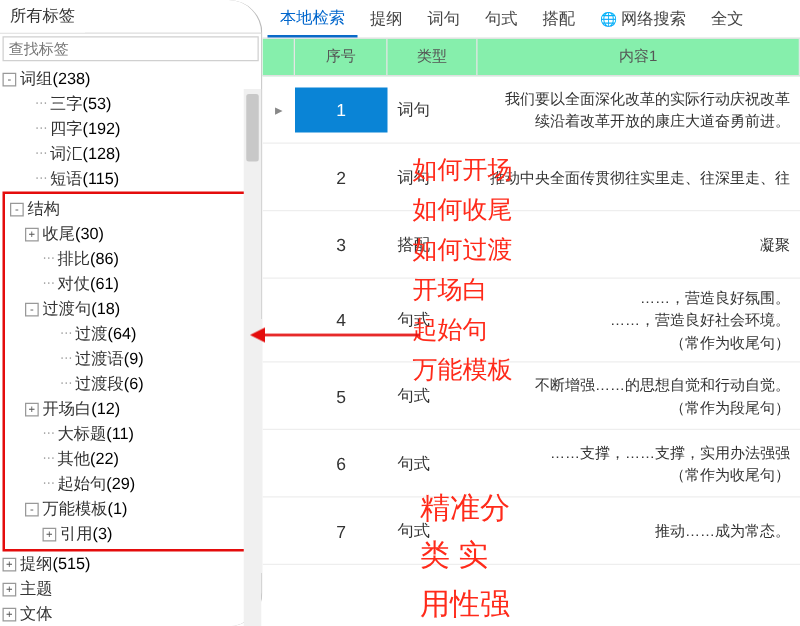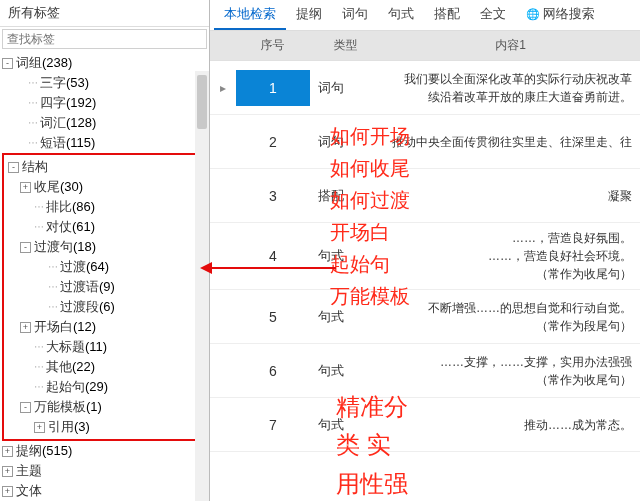--- a/index.html
+++ b/index.html
@@ -1,39 +1,39 @@
 <!DOCTYPE html>
 <html><head>
 <meta charset="utf-8">
 <style>
 * { box-sizing: border-box; margin: 0; padding: 0; }
 body { font-family: "Microsoft YaHei", SimSun, sans-serif; font-size: 12px; color: #333; background: #fff; width: 640px; height: 501px; overflow: hidden; display: flex; }
-.sidebar { width: 210px; border-right: 1px solid #bbb; display: flex; flex-direction: column; background: #fff; }
+.sidebar { width: 210px; border-right: 1px solid #bbb; display: flex; flex-direction: column; background: #fff; border-radius: 27px; }
 .tabs-strip { display: flex; align-items: center; border-bottom: 1px solid #ddd; font-size: 13px; }
 .tab { padding: 4px 8px; cursor: pointer; }
 .tab.active { background: #fff; }
 .search-row { padding: 2px; }
 .search-input { width: 100%; padding: 2px 4px; font-size: 12px; border: 1px solid #d0d0d0; color: #c2410c; }
 .tree { flex: 1; overflow-y: auto; padding: 2px 0; position: relative; }
 .tree-node { display: flex; align-items: center; padding: 1px 2px; white-space: nowrap; font-size: 13px; line-height: 18px; }
 .expander { width: 11px; height: 11px; border: 1px solid #999; display: inline-flex; align-items: center; justify-content: center; font-size: 9px; line-height: 1; margin-right: 3px; color: #555; cursor: pointer; background: #fff; }
 .spacer { display: inline-block; width: 14px; }
 .dotline { color: #aaa; margin-right: 2px; font-size: 10px; }
 .node-label { cursor: pointer; }
 .count { color: #000000; }
 .indent1 { padding-left: 14px; }
 .indent2 { padding-left: 28px; }
 .redbox { border: 2px solid #e40c0c; padding: 2px; margin: 0 2px; }
 .main { flex: 1; display: flex; flex-direction: column; position: relative; }
-.main-tabs { display: flex; align-items: flex-start; border-bottom: 1px solid #ddd; font-size: 13px; padding-left: 4px; }
+.main-tabs { display: flex; align-items: center; border-bottom: 1px solid #ddd; font-size: 13px; padding-left: 4px; }
 .mtab { padding: 5px 10px; cursor: pointer; color: #444; }
 .mtab.active { color: #0066cc; border-bottom: 2px solid #0a6ac8; }
 .globe { font-size: 11px; margin-right: 3px; }
 .grid { flex: 1; overflow: hidden; }
-.ghead { display: flex; background: #e5e5e5; border-bottom: 1px solid #e0e0e0; font-size: 12px; color: #555; }
+.ghead { display: flex; background: #86efac; border-bottom: 1px solid #e0e0e0; font-size: 12px; color: #555; }
 .ghead > div { padding: 6px 8px; border-right: 1px solid #e5e5e5; text-align: center; }
 .col-arrow { width: 26px; }
 .col-num { width: 74px; }
 .col-type { width: 72px; }
 .col-content { flex: 1; }
 .grow { display: flex; border-bottom: 1px solid #eee; align-items: center; min-height: 54px; }
 .grow > div { padding: 6px 8px; }
 .grow .col-arrow { width: 26px; text-align: center; color: #888; }
 .grow .col-num { width: 74px; text-align: center; font-size: 14px; }
 .grow .col-num.sel { background: #0a84d6; color: #fff; padding: 10px 0; }
@@ -188,22 +188,22 @@
   </div>
 </div>
 
 <div class="main">
   <div class="main-tabs">
     <div class="mtab active">本地检索</div>
     <div class="mtab">提纲</div>
     <div class="mtab">词句</div>
     <div class="mtab">句式</div>
     <div class="mtab">搭配</div>
+    <div class="mtab"><span class="globe">🌐</span><span>网络搜索</span></div>
     <div class="mtab">全文</div>
-    <div class="mtab"><span class="globe">🌐</span><span>网络搜索</span></div>
   </div>
   <div class="grid">
     <div class="ghead">
       <div class="col-arrow"></div>
       <div class="col-num">序号</div>
       <div class="col-type">类型</div>
       <div class="col-content">内容1</div>
     </div>
     <div id="grid-body">
         <div class="grow">

